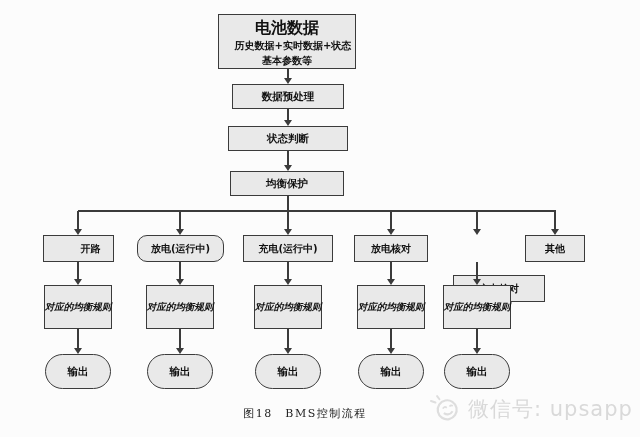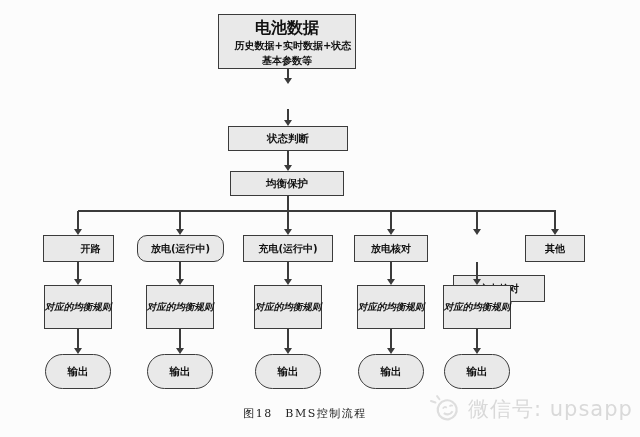--- a/index.html
+++ b/index.html
@@ -57,20 +57,21 @@
 <body>
 
 <div class="page">
 
   <div class="node multiline" style="left:218px;top:14px;width:138px;height:55px;">
     <div class="top-line1">电池数据</div>
     <div class="top-line2">历史数据+实时数据+状态</div>
     <div class="top-line3">基本参数等</div>
   </div>
 
+  <div class="node proc" style="left:232px;top:84px;width:112px;height:25px;">数据预处理</div>
   <div class="node proc" style="left:228px;top:126px;width:120px;height:25px;">状态判断</div>
   <div class="node proc" style="left:230px;top:171px;width:114px;height:25px;">均衡保护</div>
 
   <div class="vline" style="left:287px;top:69px;height:9px;"></div>
   <div class="arrowhead" style="left:284px;top:78px;"></div>
   <div class="vline" style="left:287px;top:109px;height:11px;"></div>
   <div class="arrowhead" style="left:284px;top:120px;"></div>
   <div class="vline" style="left:287px;top:151px;height:14px;"></div>
   <div class="arrowhead" style="left:284px;top:165px;"></div>
   <div class="vline" style="left:287px;top:196px;height:15px;"></div>

